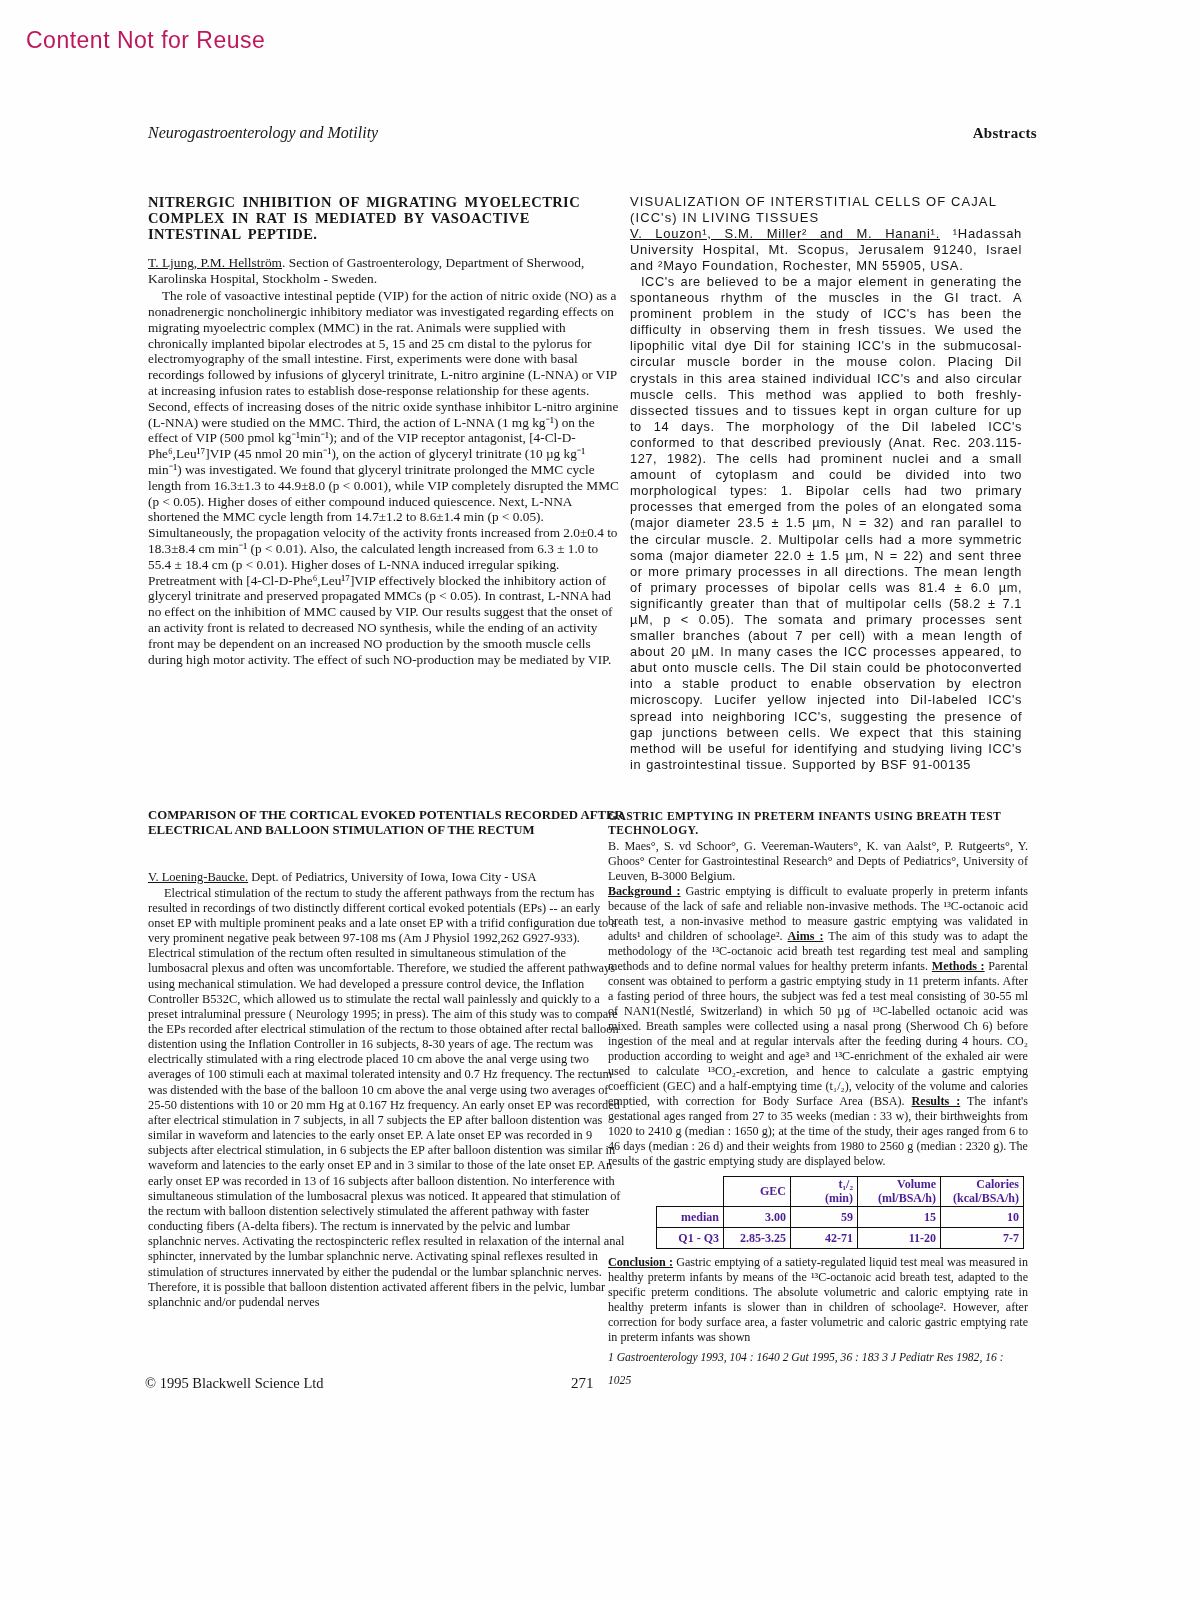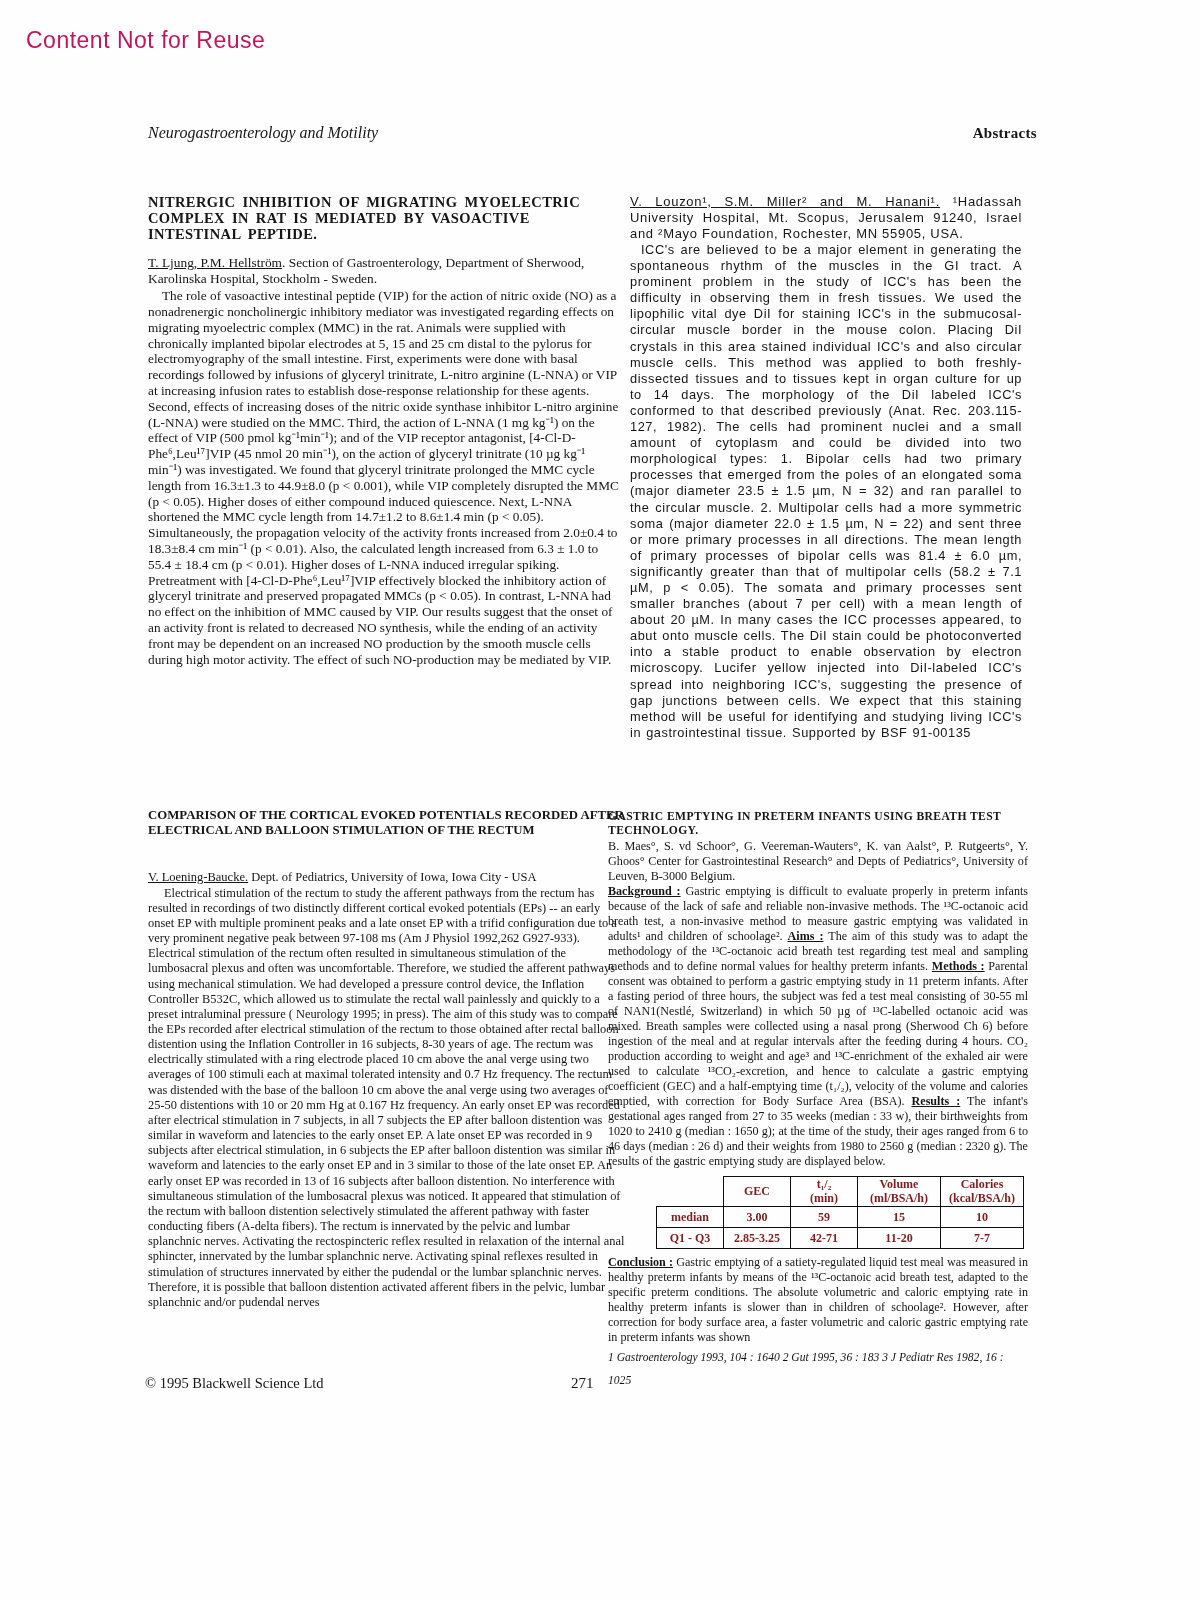--- a/index.html
+++ b/index.html
@@ -55,22 +55,22 @@
   .abs4 .auth-line { font-size: 12.2px; line-height: 15px; text-align: justify; }
   .abs4 .body { font-size: 12.1px; line-height: 15px; text-align: justify; }
   .abs4 .sec-label { font-weight: bold; text-decoration: underline; }
   .abs4 .refs { font-size: 11.6px; line-height: 23px; font-style: italic; margin-top: 1px; }
 
   .u { text-decoration: underline; }
 
   
   .ge-table { margin: 7px 0 6px 48px; border-collapse: collapse; font-size: 12px; }
   .ge-table td, .ge-table th {
-    border: 1.6px solid #0d0d0d; text-align: center; vertical-align: middle;
-    padding: 1px 4px; font-family: "Liberation Serif", serif; color: #7f1d1d;
+    border: 1.6px solid #0d0d0d; text-align: right; vertical-align: middle;
+    padding: 1px 4px; font-family: "Liberation Serif", serif; color: #4c1d95;
   }
   .ge-table th { font-weight: bold; line-height: 13.5px; }
   .ge-table .corner { border: none; background: transparent; }
   .ge-table .rowlab { font-weight: bold; width: 58px; }
   .ge-table .c-gec { width: 58px; }
   .ge-table .c-t { width: 58px; }
   .ge-table .c-vol { width: 74px; }
   .ge-table .c-cal { width: 74px; }
   .ge-table .hdr-sub { display: block; font-weight: bold; }
   .ge-table .datarow td { height: 18px; font-weight: bold; }
@@ -90,20 +90,21 @@
     <span class="section-name">Abstracts</span>
   </div>
 
   <div class="abs abs1">
     <div class="t">NITRERGIC INHIBITION OF MIGRATING MYOELECTRIC COMPLEX IN RAT IS MEDIATED BY VASOACTIVE INTESTINAL PEPTIDE.</div>
     <div class="auth-line"><span class="u">T. Ljung, P.M. Hellström</span><span>. Section of Gastroenterology, Department of Sherwood, Karolinska Hospital, Stockholm - Sweden.</span></div>
     <div class="body">The role of vasoactive intestinal peptide (VIP) for the action of nitric oxide (NO) as a nonadrenergic noncholinergic inhibitory mediator was investigated regarding effects on migrating myoelectric complex (MMC) in the rat. Animals were supplied with chronically implanted bipolar electrodes at 5, 15 and 25 cm distal to the pylorus for electromyography of the small intestine. First, experiments were done with basal recordings followed by infusions of glyceryl trinitrate, L-nitro arginine (L-NNA) or VIP at increasing infusion rates to establish dose-response relationship for these agents. Second, effects of increasing doses of the nitric oxide synthase inhibitor L-nitro arginine (L-NNA) were studied on the MMC. Third, the action of L-NNA (1 mg kg⁻¹) on the effect of VIP (500 pmol kg⁻¹min⁻¹); and of the VIP receptor antagonist, [4-Cl-D-Phe⁶,Leu¹⁷]VIP (45 nmol 20 min⁻¹), on the action of glyceryl trinitrate (10 µg kg⁻¹ min⁻¹) was investigated. We found that glyceryl trinitrate prolonged the MMC cycle length from 16.3±1.3 to 44.9±8.0 (p &lt; 0.001), while VIP completely disrupted the MMC (p &lt; 0.05). Higher doses of either compound induced quiescence. Next, L-NNA shortened the MMC cycle length from 14.7±1.2 to 8.6±1.4 min (p &lt; 0.05). Simultaneously, the propagation velocity of the activity fronts increased from 2.0±0.4 to 18.3±8.4 cm min⁻¹ (p &lt; 0.01). Also, the calculated length increased from 6.3 ± 1.0 to 55.4 ± 18.4 cm (p &lt; 0.01). Higher doses of L-NNA induced irregular spiking. Pretreatment with [4-Cl-D-Phe⁶,Leu¹⁷]VIP effectively blocked the inhibitory action of glyceryl trinitrate and preserved propagated MMCs (p &lt; 0.05). In contrast, L-NNA had no effect on the inhibition of MMC caused by VIP. Our results suggest that the onset of an activity front is related to decreased NO synthesis, while the ending of an activity front may be dependent on an increased NO production by the smooth muscle cells during high motor activity. The effect of such NO-production may be mediated by VIP.</div>
   </div>
 
   <div class="abs abs2">
+    <div class="t">VISUALIZATION OF INTERSTITIAL CELLS OF CAJAL (ICC's) IN LIVING TISSUES</div>
     <div class="auth-line"><span class="u">V. Louzon¹, S.M. Miller² and M. Hanani¹.</span><span> ¹Hadassah University Hospital, Mt. Scopus, Jerusalem 91240, Israel and ²Mayo Foundation, Rochester, MN 55905, USA.</span></div>
     <div class="body">ICC's are believed to be a major element in generating the spontaneous rhythm of the muscles in the GI tract. A prominent problem in the study of ICC's has been the difficulty in observing them in fresh tissues. We used the lipophilic vital dye DiI for staining ICC's in the submucosal-circular muscle border in the mouse colon. Placing DiI crystals in this area stained individual ICC's and also circular muscle cells. This method was applied to both freshly-dissected tissues and to tissues kept in organ culture for up to 14 days. The morphology of the DiI labeled ICC's conformed to that described previously (Anat. Rec. 203.115-127, 1982). The cells had prominent nuclei and a small amount of cytoplasm and could be divided into two morphological types: 1. Bipolar cells had two primary processes that emerged from the poles of an elongated soma (major diameter 23.5 ± 1.5 µm, N = 32) and ran parallel to the circular muscle. 2. Multipolar cells had a more symmetric soma (major diameter 22.0 ± 1.5 µm, N = 22) and sent three or more primary processes in all directions. The mean length of primary processes of bipolar cells was 81.4 ± 6.0 µm, significantly greater than that of multipolar cells (58.2 ± 7.1 µM, p &lt; 0.05). The somata and primary processes sent smaller branches (about 7 per cell) with a mean length of about 20 µM. In many cases the ICC processes appeared, to abut onto muscle cells. The DiI stain could be photoconverted into a stable product to enable observation by electron microscopy. Lucifer yellow injected into DiI-labeled ICC's spread into neighboring ICC's, suggesting the presence of gap junctions between cells. We expect that this staining method will be useful for identifying and studying living ICC's in gastrointestinal tissue. Supported by BSF 91-00135</div>
   </div>
 
   <div class="abs abs3">
     <div class="t">COMPARISON OF THE CORTICAL EVOKED POTENTIALS RECORDED AFTER ELECTRICAL AND BALLOON STIMULATION OF THE RECTUM</div>
     <div class="auth-line"><span class="u">V. Loening-Baucke.</span><span>  Dept. of Pediatrics, University of Iowa, Iowa City - USA</span></div>
     <div class="body">Electrical stimulation of the rectum to study the afferent pathways from the rectum has resulted in recordings of two distinctly different cortical evoked potentials (EPs) -- an early onset EP with multiple prominent peaks and a late onset EP with a trifid configuration due to a very prominent negative peak between 97-108 ms (Am J Physiol 1992,262 G927-933). Electrical stimulation of the rectum often resulted in simultaneous stimulation of the lumbosacral plexus and often was uncomfortable. Therefore, we studied the afferent pathways using mechanical stimulation. We had developed a pressure control device, the Inflation Controller B532C, which allowed us to stimulate the rectal wall painlessly and quickly to a preset intraluminal pressure ( Neurology 1995; in press). The aim of this study was to compare the EPs recorded after electrical stimulation of the rectum to those obtained after rectal balloon distention using the Inflation Controller in 16 subjects, 8-30 years of age. The rectum was electrically stimulated with a ring electrode placed 10 cm above the anal verge using two averages of 100 stimuli each at maximal tolerated intensity and 0.7 Hz frequency. The rectum was distended with the base of the balloon 10 cm above the anal verge using two averages of 25-50 distentions with 10 or 20 mm Hg at 0.167 Hz frequency. An early onset EP was recorded after electrical stimulation in 7 subjects, in all 7 subjects the EP after balloon distention was similar in waveform and latencies to the early onset EP. A late onset EP was recorded in 9 subjects after electrical stimulation, in 6 subjects the EP after balloon distention was similar in waveform and latencies to the early onset EP and in 3 similar to those of the late onset EP. An early onset EP was recorded in 13 of 16 subjects after balloon distention. No interference with simultaneous stimulation of the lumbosacral plexus was noticed. It appeared that stimulation of the rectum with balloon distention selectively stimulated the afferent pathway with faster conducting fibers (A-delta fibers). The rectum is innervated by the pelvic and lumbar splanchnic nerves. Activating the rectospincteric reflex resulted in relaxation of the internal anal sphincter, innervated by the lumbar splanchnic nerve. Activating spinal reflexes resulted in stimulation of structures innervated by either the pudendal or the lumbar splanchnic nerves. Therefore, it is possible that balloon distention activated afferent fibers in the pelvic, lumbar splanchnic and/or pudendal nerves</div>
   </div>
 

